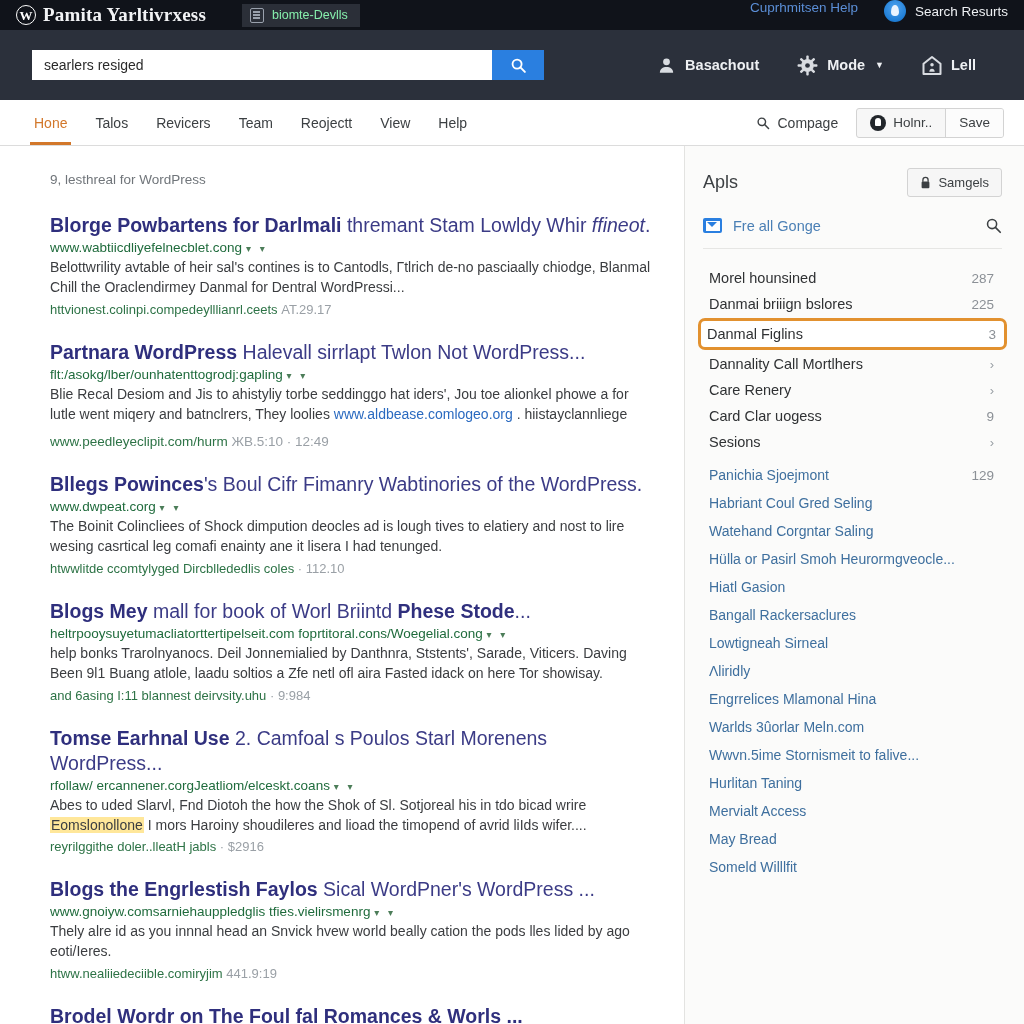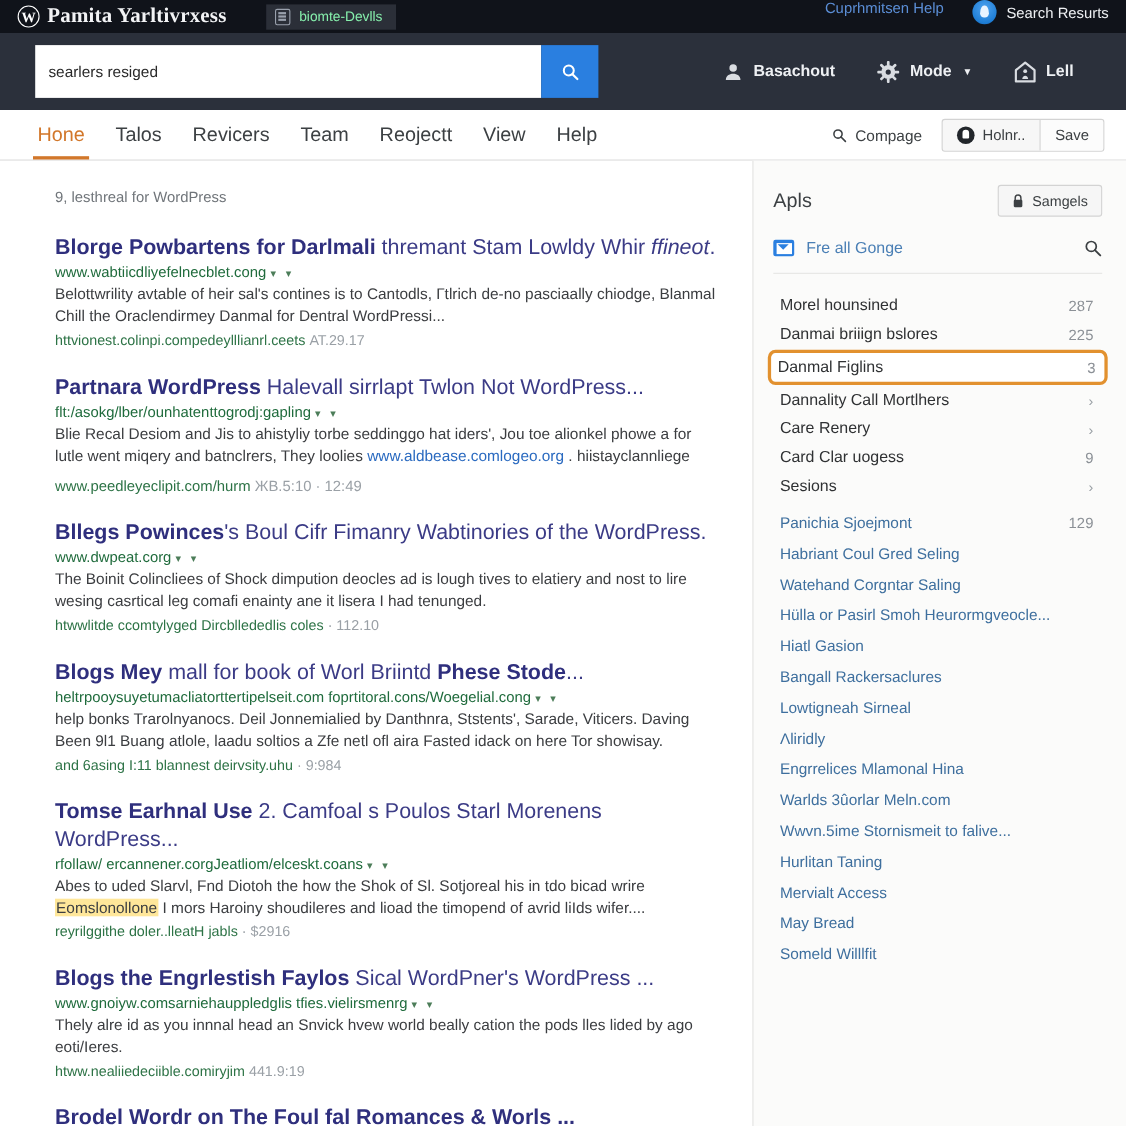--- a/index.html
+++ b/index.html
@@ -55,21 +55,21 @@
     content:""; position:absolute; left:50%; top:22%; transform:translateX(-50%);
     width:8px; height:11px; background:#eaf4ff;
     border-radius: 50% 50% 50% 50% / 70% 70% 40% 40%;
   }
 
   
   .searchband {
     height: 70px; background: #2b303b; display: flex; align-items: center;
     padding: 0 20px 0 32px;
   }
-  .searchwrap { display: flex; height: 48px; width: 512px; }
+  .searchwrap { display: flex; height: 30px; width: 512px; }
   .searchinput {
     flex: 1; border: none; outline: none; background: #fff; color: #2a2a2a;
     font-size: 14px; padding: 0 12px; font-family: "Liberation Sans", sans-serif;
   }
   .searchbtn {
     width: 52px; background: #2a7fe0; border: none; cursor: pointer;
     display: flex; align-items: center; justify-content: center;
   }
   .mag { width: 17px; height: 17px; }
   .band-right {
@@ -82,21 +82,21 @@
   .ic-home { width: 20px; height: 21px; }
   .caret { font-size: 9px; margin-left: 1px; }
 
   
   .tabbar {
     height: 46px; background: #fff; border-bottom: 1px solid #dcdcdc;
     display: flex; align-items: center; padding: 0 20px 0 34px; position: relative;
   }
   .tabs { display: flex; align-items: center; gap: 28px; height: 46px; }
   .tab {
-    font-size: 18px; color: #3c4043; height: 44px; display: flex; align-items: center;
+    font-size: 14px; color: #3c4043; height: 44px; display: flex; align-items: center;
     cursor: pointer; position: relative; white-space: nowrap;
   }
   .tab.active { color: #d2772a; }
   .tab.active::after {
     content: ""; position: absolute; left: -4px; right: -4px; bottom: 0;
     height: 3px; background: #d2772a;
   }
   .tabbar-right { margin-left: auto; display: flex; align-items: center; gap: 18px; }
   .compare { display: flex; align-items: center; gap: 7px; font-size: 14px; color: #3c4043; cursor: pointer; }
   .btngroup { display: flex; border: 1px solid #d3d3d3; border-radius: 3px; overflow: hidden; background: #f7f7f7; }

